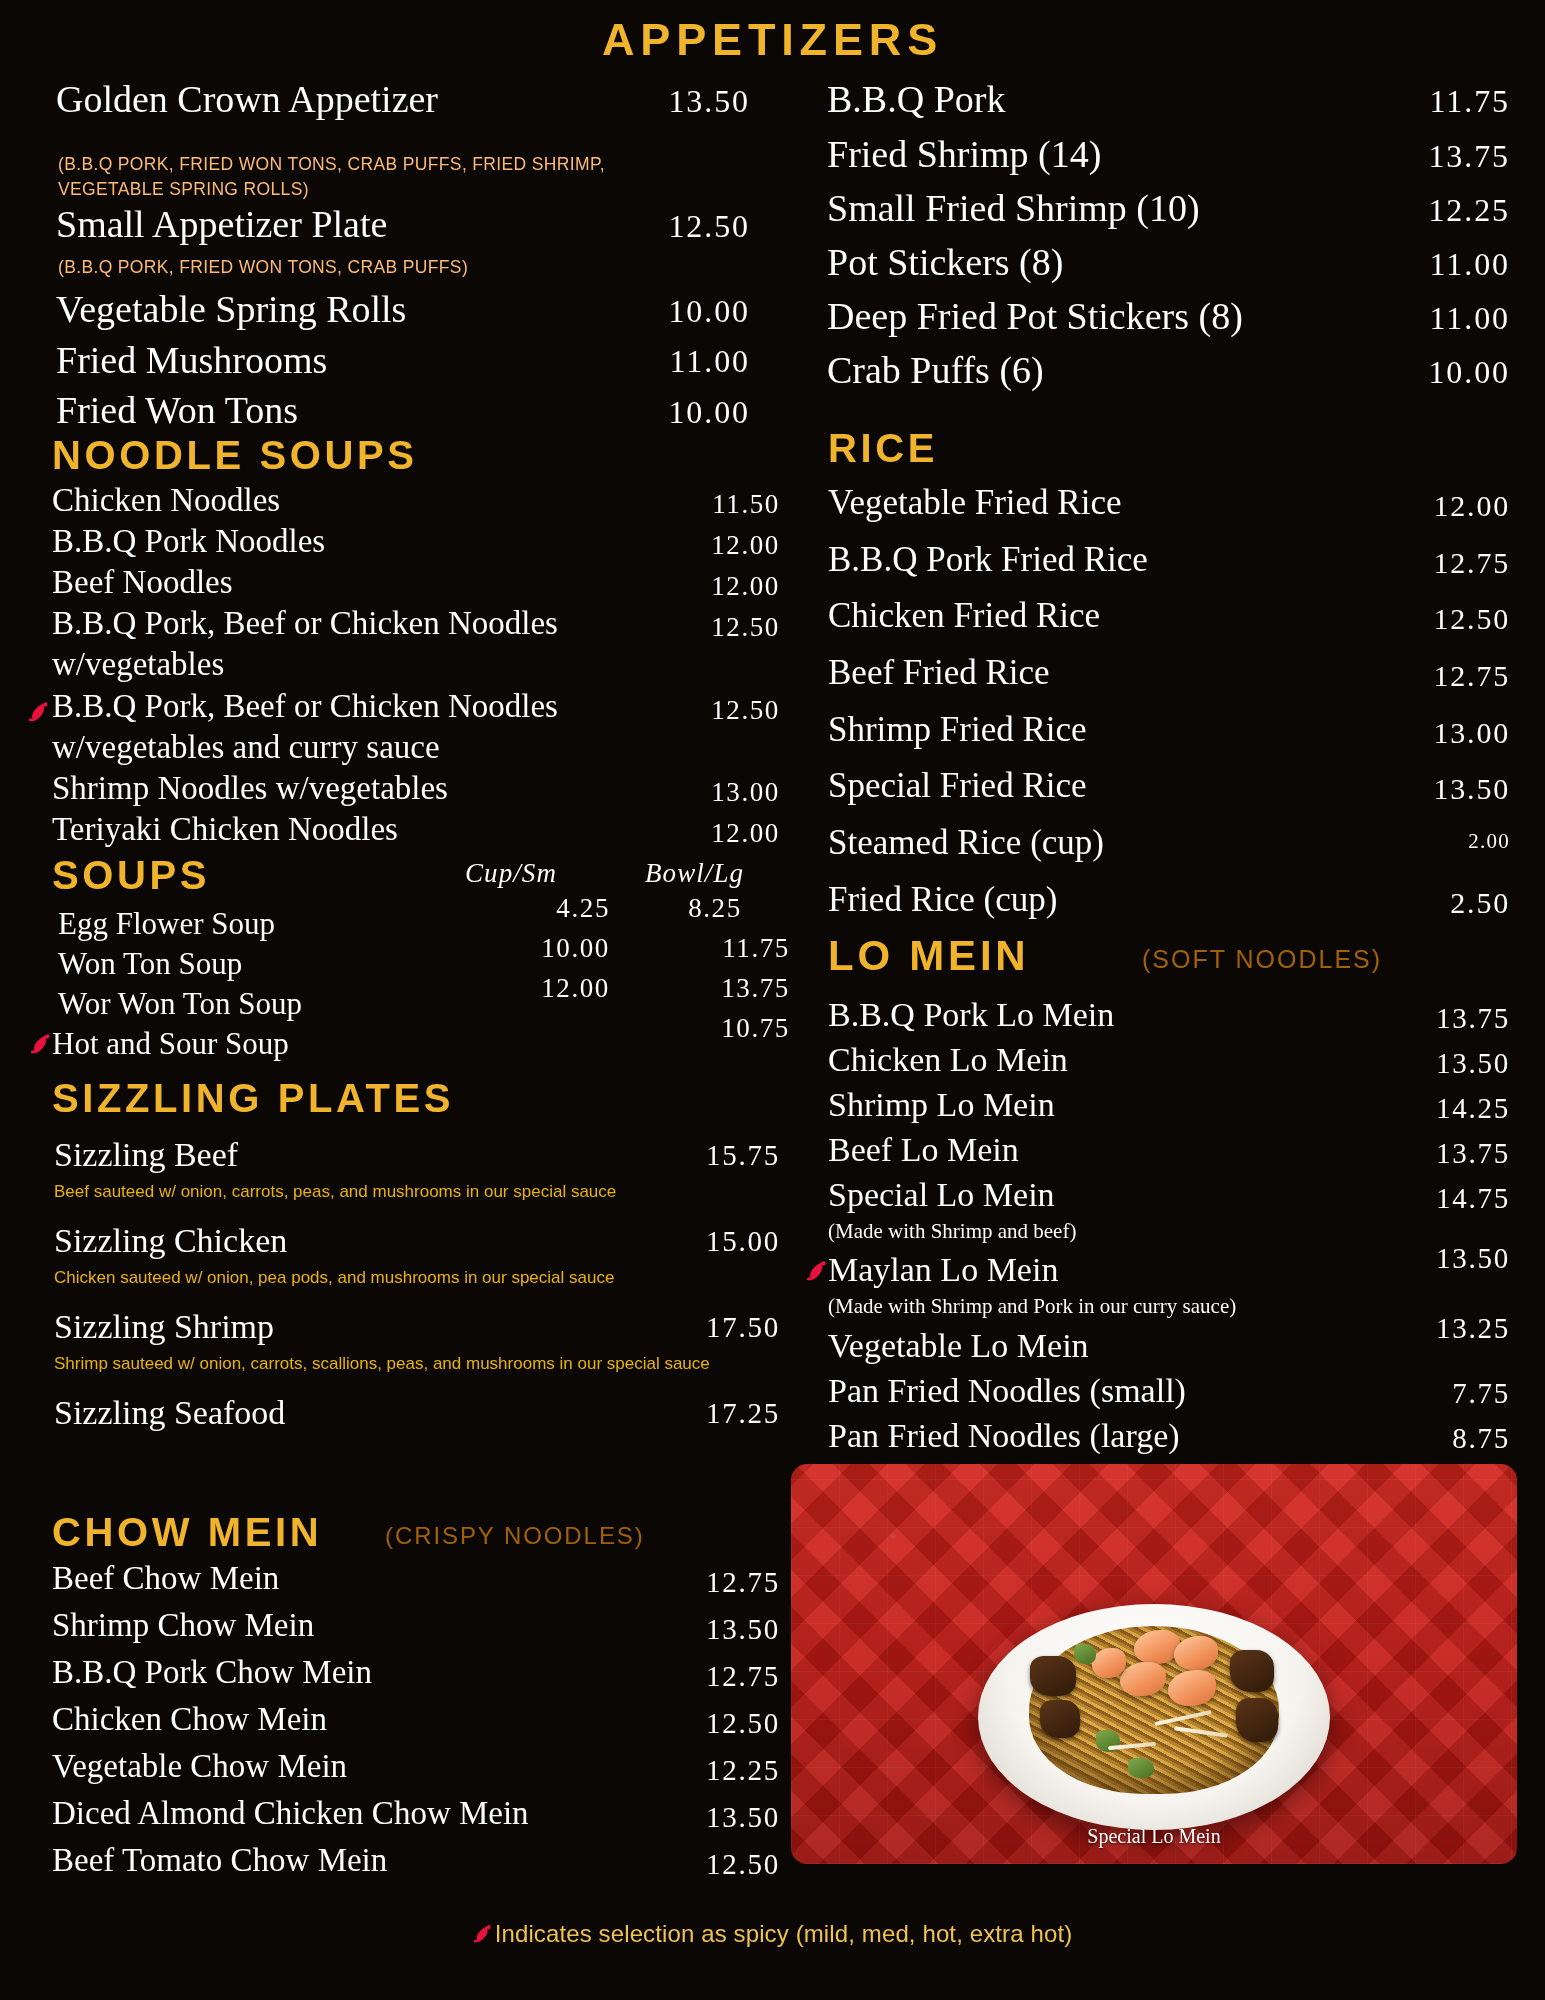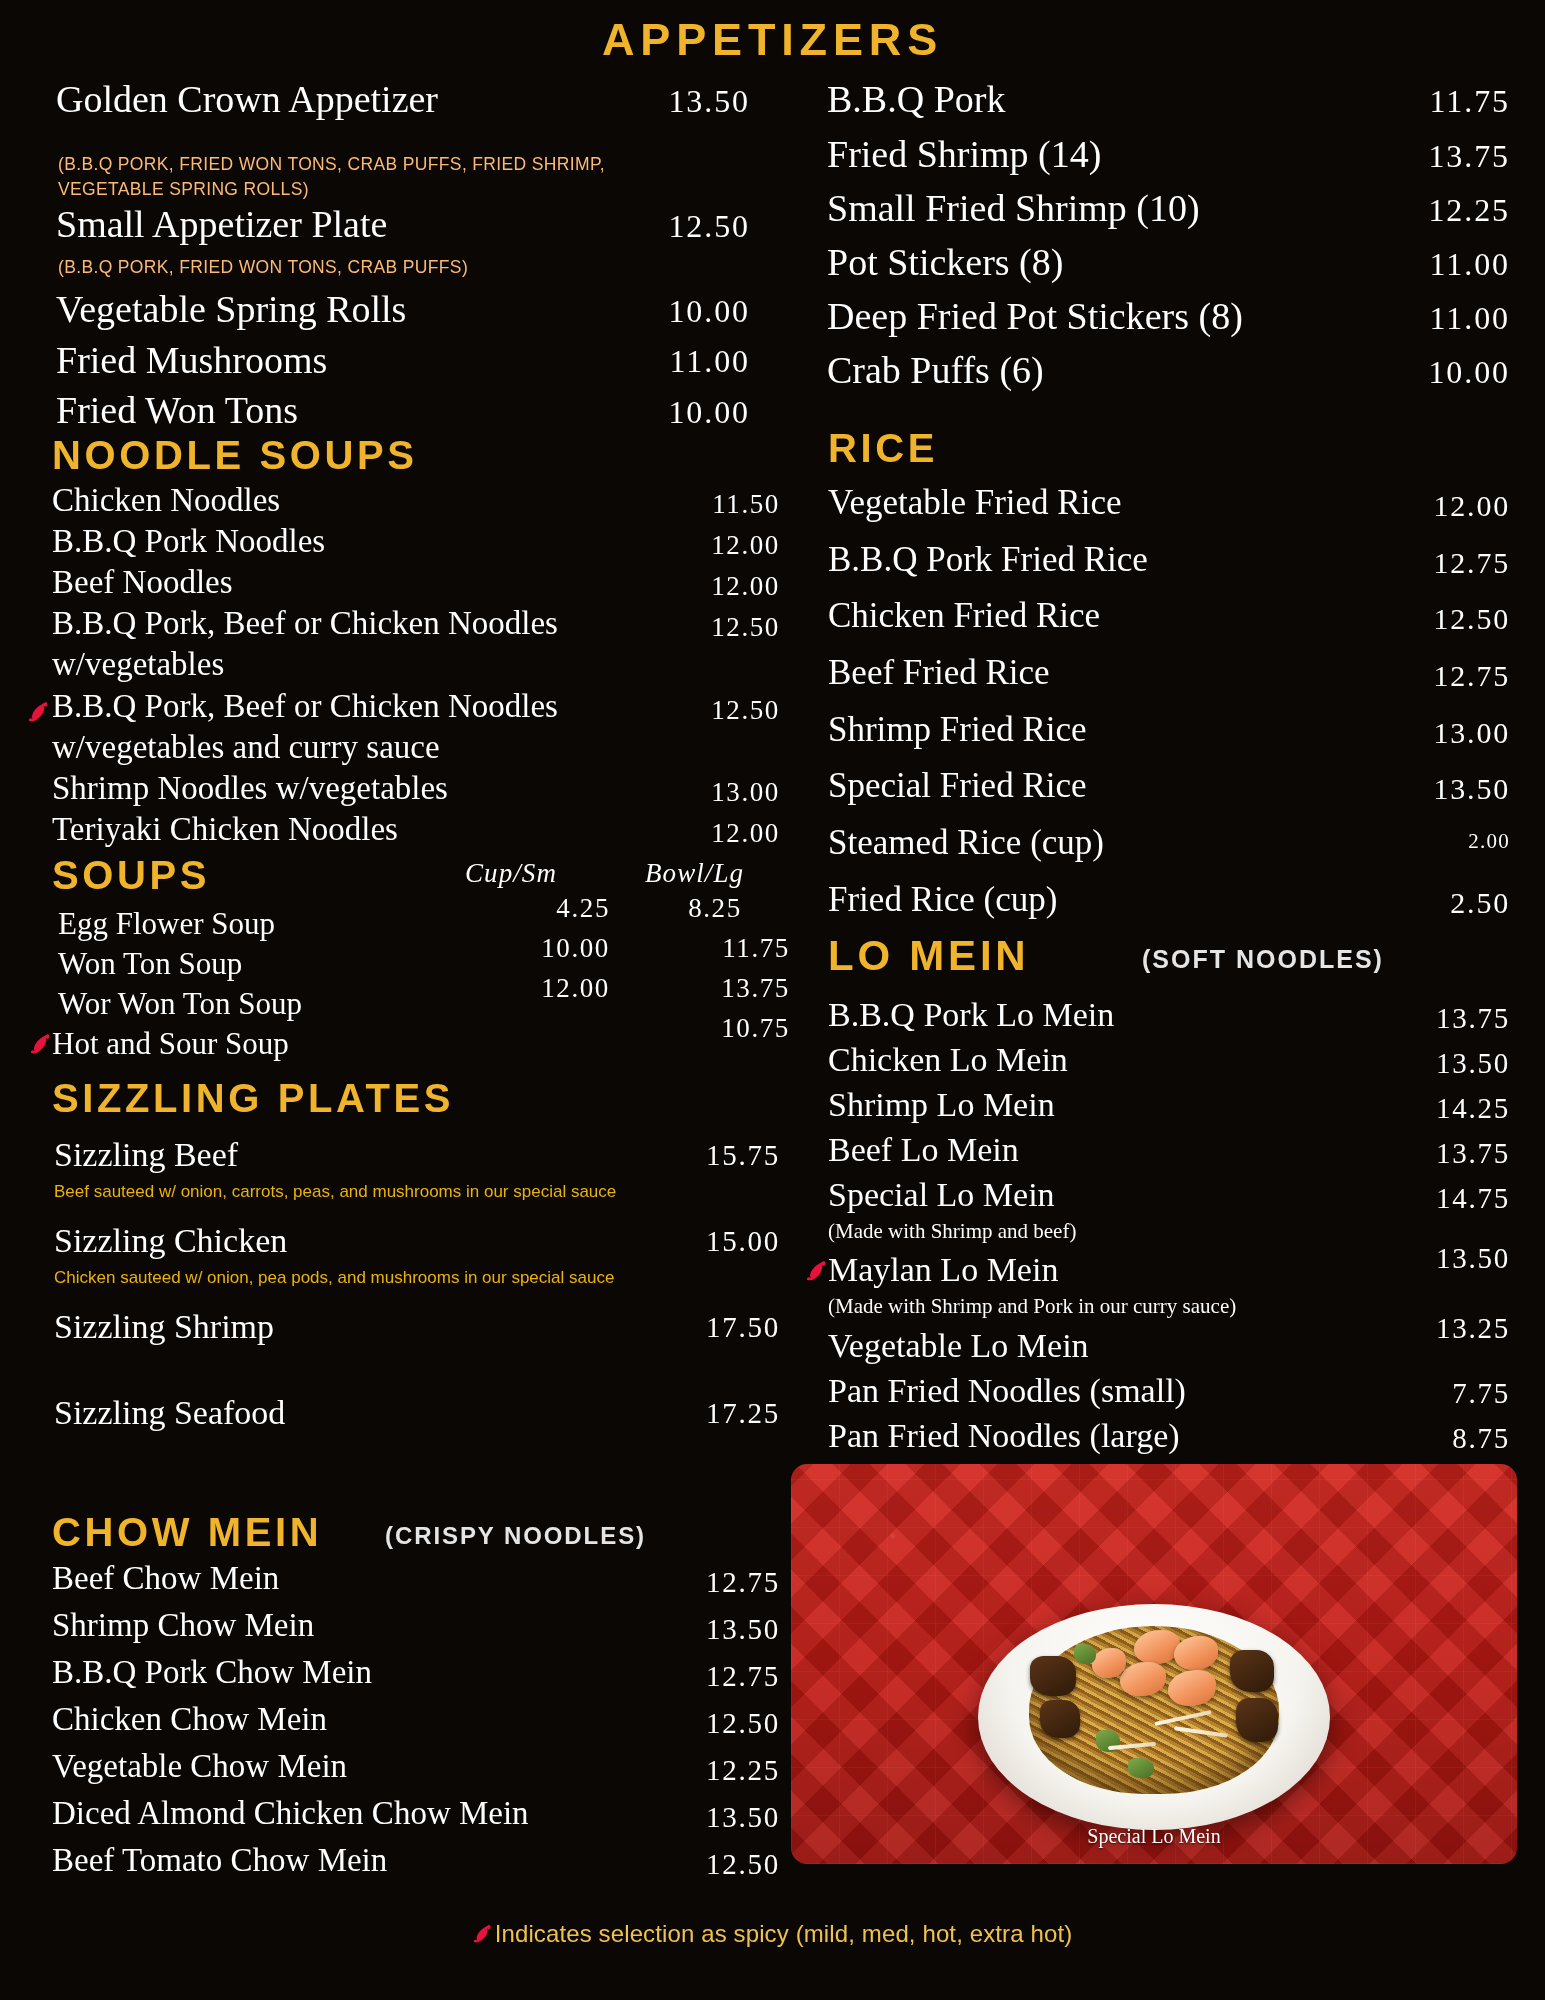--- a/index.html
+++ b/index.html
@@ -17,22 +17,22 @@
   .sec-head{
     font-family:"Liberation Sans", sans-serif;
     font-weight:bold;
     color:#EFB42B;
     letter-spacing:.09em;
     line-height:1;
     white-space:nowrap;
   }
   .sec-sub{
     font-family:"Liberation Sans", sans-serif;
-    font-weight:bold;
-    color:#e5e5e5;
+    font-weight:normal;
+    color:#a16207;
     letter-spacing:.08em;
     text-align:right;
   }
   .page-title{
     position:absolute; left:0; right:0; top:14px;
     text-align:center;
     font-family:"Liberation Sans", sans-serif;
     font-weight:bold; font-size:45px; color:#EFB42B;
     letter-spacing:.13em;
   }
@@ -234,20 +234,21 @@
   <div class="item" style="left:54px; top:1136px; font-size:34px;">Sizzling Beef</div>
   <div class="price" style="left:620px; top:1139px; width:160px; font-size:29px;">15.75</div>
   <div class="desc-just" style="left:54px; top:1179px; width:602px;">Beef sauteed w/ onion, carrots, peas, and mushrooms in our special sauce</div>
 
   <div class="item" style="left:54px; top:1222px; font-size:34px;">Sizzling Chicken</div>
   <div class="price" style="left:620px; top:1225px; width:160px; font-size:29px;">15.00</div>
   <div class="desc-just" style="left:54px; top:1265px; width:602px;">Chicken sauteed w/ onion, pea pods, and mushrooms in our special sauce</div>
 
   <div class="item" style="left:54px; top:1308px; font-size:34px;">Sizzling Shrimp</div>
   <div class="price" style="left:620px; top:1311px; width:160px; font-size:29px;">17.50</div>
+  <div class="desc-just" style="left:54px; top:1351px; width:662px;">Shrimp sauteed w/ onion, carrots, scallions, peas, and mushrooms in our special sauce</div>
 
   <div class="item" style="left:54px; top:1394px; font-size:34px;">Sizzling Seafood</div>
   <div class="price" style="left:620px; top:1397px; width:160px; font-size:29px;">17.25</div>
 
   <div class="sec-head" style="position:absolute; left:52px; top:1512px; font-size:40px;">CHOW MEIN</div>
   <div class="sec-sub" style="position:absolute; left:385px; top:1522px; font-size:24px;">(CRISPY NOODLES)</div>
 
   <div class="item" style="left:52px; top:1560px; font-size:33px;">Beef  Chow Mein</div>
   <div class="price" style="left:620px; top:1566px; width:160px; font-size:29px;">12.75</div>
 

